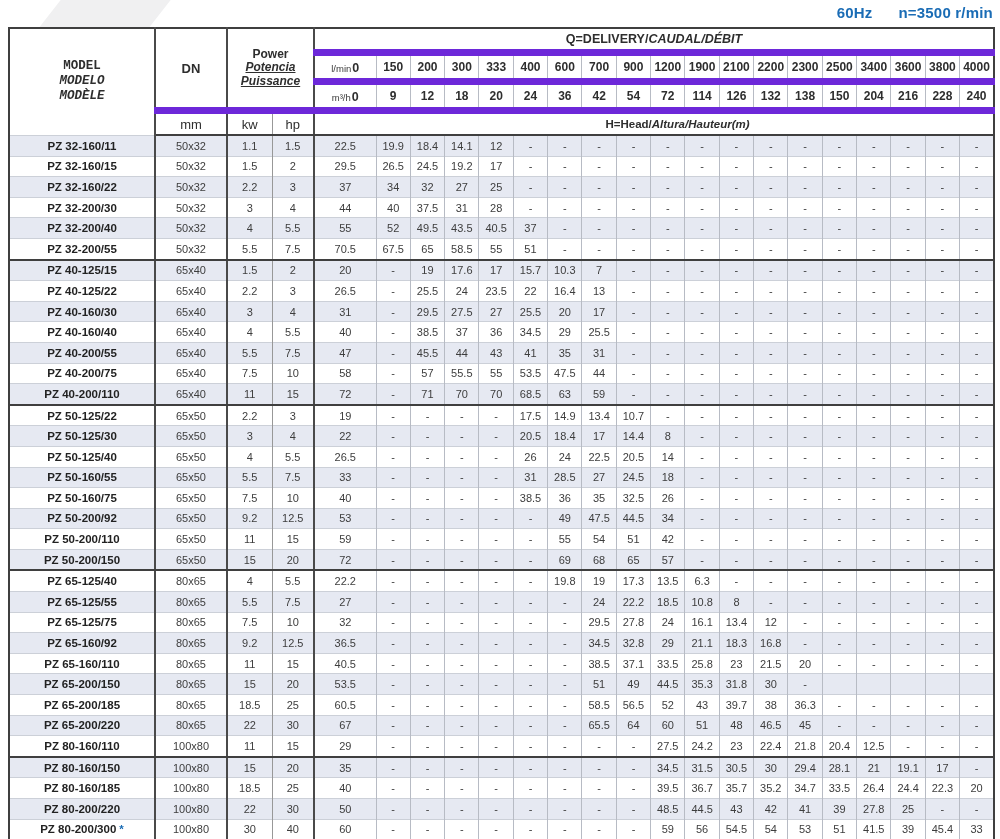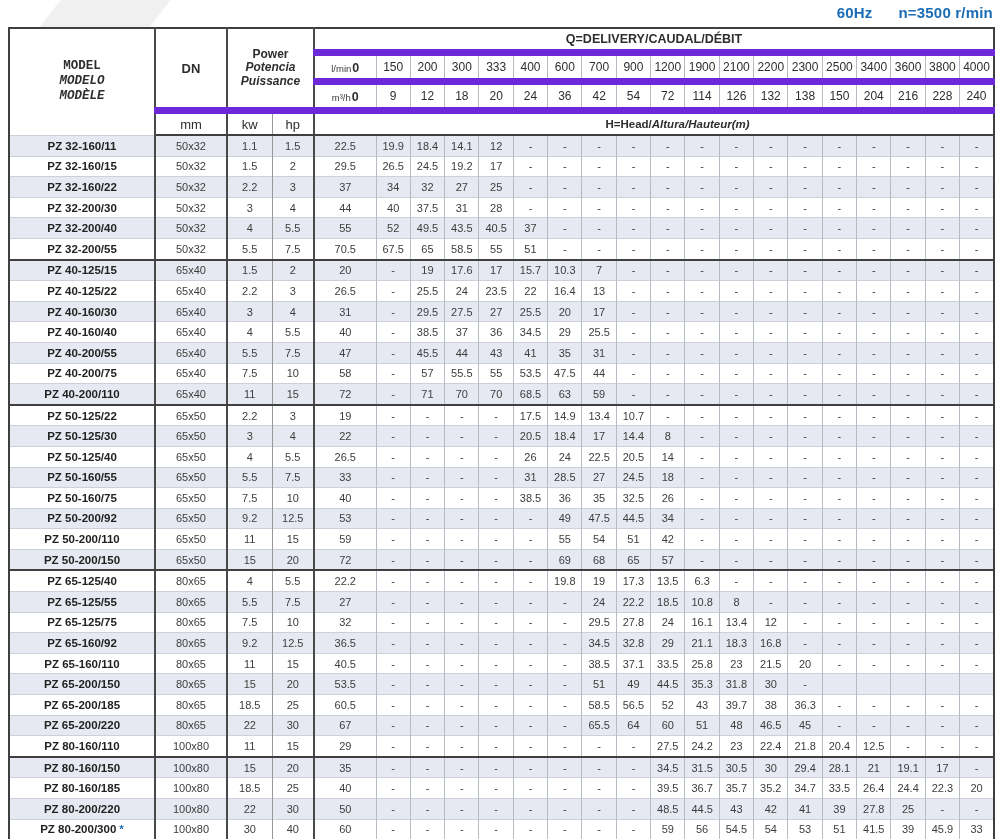--- a/index.html
+++ b/index.html
@@ -35,27 +35,27 @@
   td,th{padding:0;overflow:hidden;white-space:nowrap;}
 
   
   thead th{background:#ffffff;border-top:7px solid #6d28d9;vertical-align:middle;color:#2e2e2e;}
   thead tr:first-child th{border-top:none;}
   thead tr:last-child th{border-bottom:2px solid #3f3f3f;}
   .hdr-model{font-size:12.5px;font-weight:bold;line-height:15px;text-align:center;font-family:Liberation Mono, monospace;}
   .hdr-model .hdr-line:nth-child(n+2){font-style:italic;}
   .hdr-dn{font-size:13px;font-weight:bold;text-align:center;}
   .hdr-power{font-size:12px;font-weight:bold;line-height:13.5px;text-align:center;}
-  .hdr-power .hdr-line:nth-child(n+2){font-style:italic;}
+  .hdr-power .hdr-line:nth-child(n+2){font-style:italic;text-decoration:underline;}
   .hdr-unit{font-size:13px;font-weight:normal;text-align:center;height:20px;}
   .q-title{font-size:12.5px;font-weight:bold;text-align:center;height:20px;}
-  .q-title .it{margin-top:24px;}
+  .q-title .it{font-style:italic;margin-top:24px;}
   .head-title{font-size:11.5px;font-weight:bold;text-align:center;height:20px;padding-left:47px;}
   .head-title .it{font-style:italic;}
-  .q-num{font-size:12px;font-weight:normal;text-align:center;height:22px;color:#2e2e2e;}
+  .q-num{font-size:12px;font-weight:bold;text-align:center;height:22px;color:#2e2e2e;}
   .q0-cell{height:22px;text-align:center;}
   .q0-cell .unit-label{font-size:9.5px;color:#3a3a3a;font-weight:normal;}
   .q0-cell .unit-zero{font-size:12.5px;font-weight:bold;margin-left:1px;}
 
   
   .v-light{border-right:1px solid #b7bbc4;}
   .v-mid{border-right:1px solid #989898;}
   .v-dark{border-right:2px solid #4a4a4a;}
 
   
@@ -1011,21 +1011,21 @@
         <td class="v-light">-</td>
         <td class="v-light">-</td>
         <td class="v-light">59</td>
         <td class="v-light">56</td>
         <td class="v-light">54.5</td>
         <td class="v-light">54</td>
         <td class="v-light">53</td>
         <td class="v-light">51</td>
         <td class="v-light">41.5</td>
         <td class="v-light">39</td>
-        <td class="v-light">45.9</td>
+        <td class="v-light">45.4</td>
         <td>33</td>
       </tr>
       <tr>
         <td class="model-cell v-dark"><span>PZ 80-200/370</span><span class="star" style="color: rgb(26, 108, 181);">*</span></td>
         <td class="v-dark">100x80</td>
         <td class="v-mid">37</td>
         <td class="v-dark">50</td>
         <td class="v-light">66</td>
         <td class="v-light">-</td>
         <td class="v-light">-</td>

